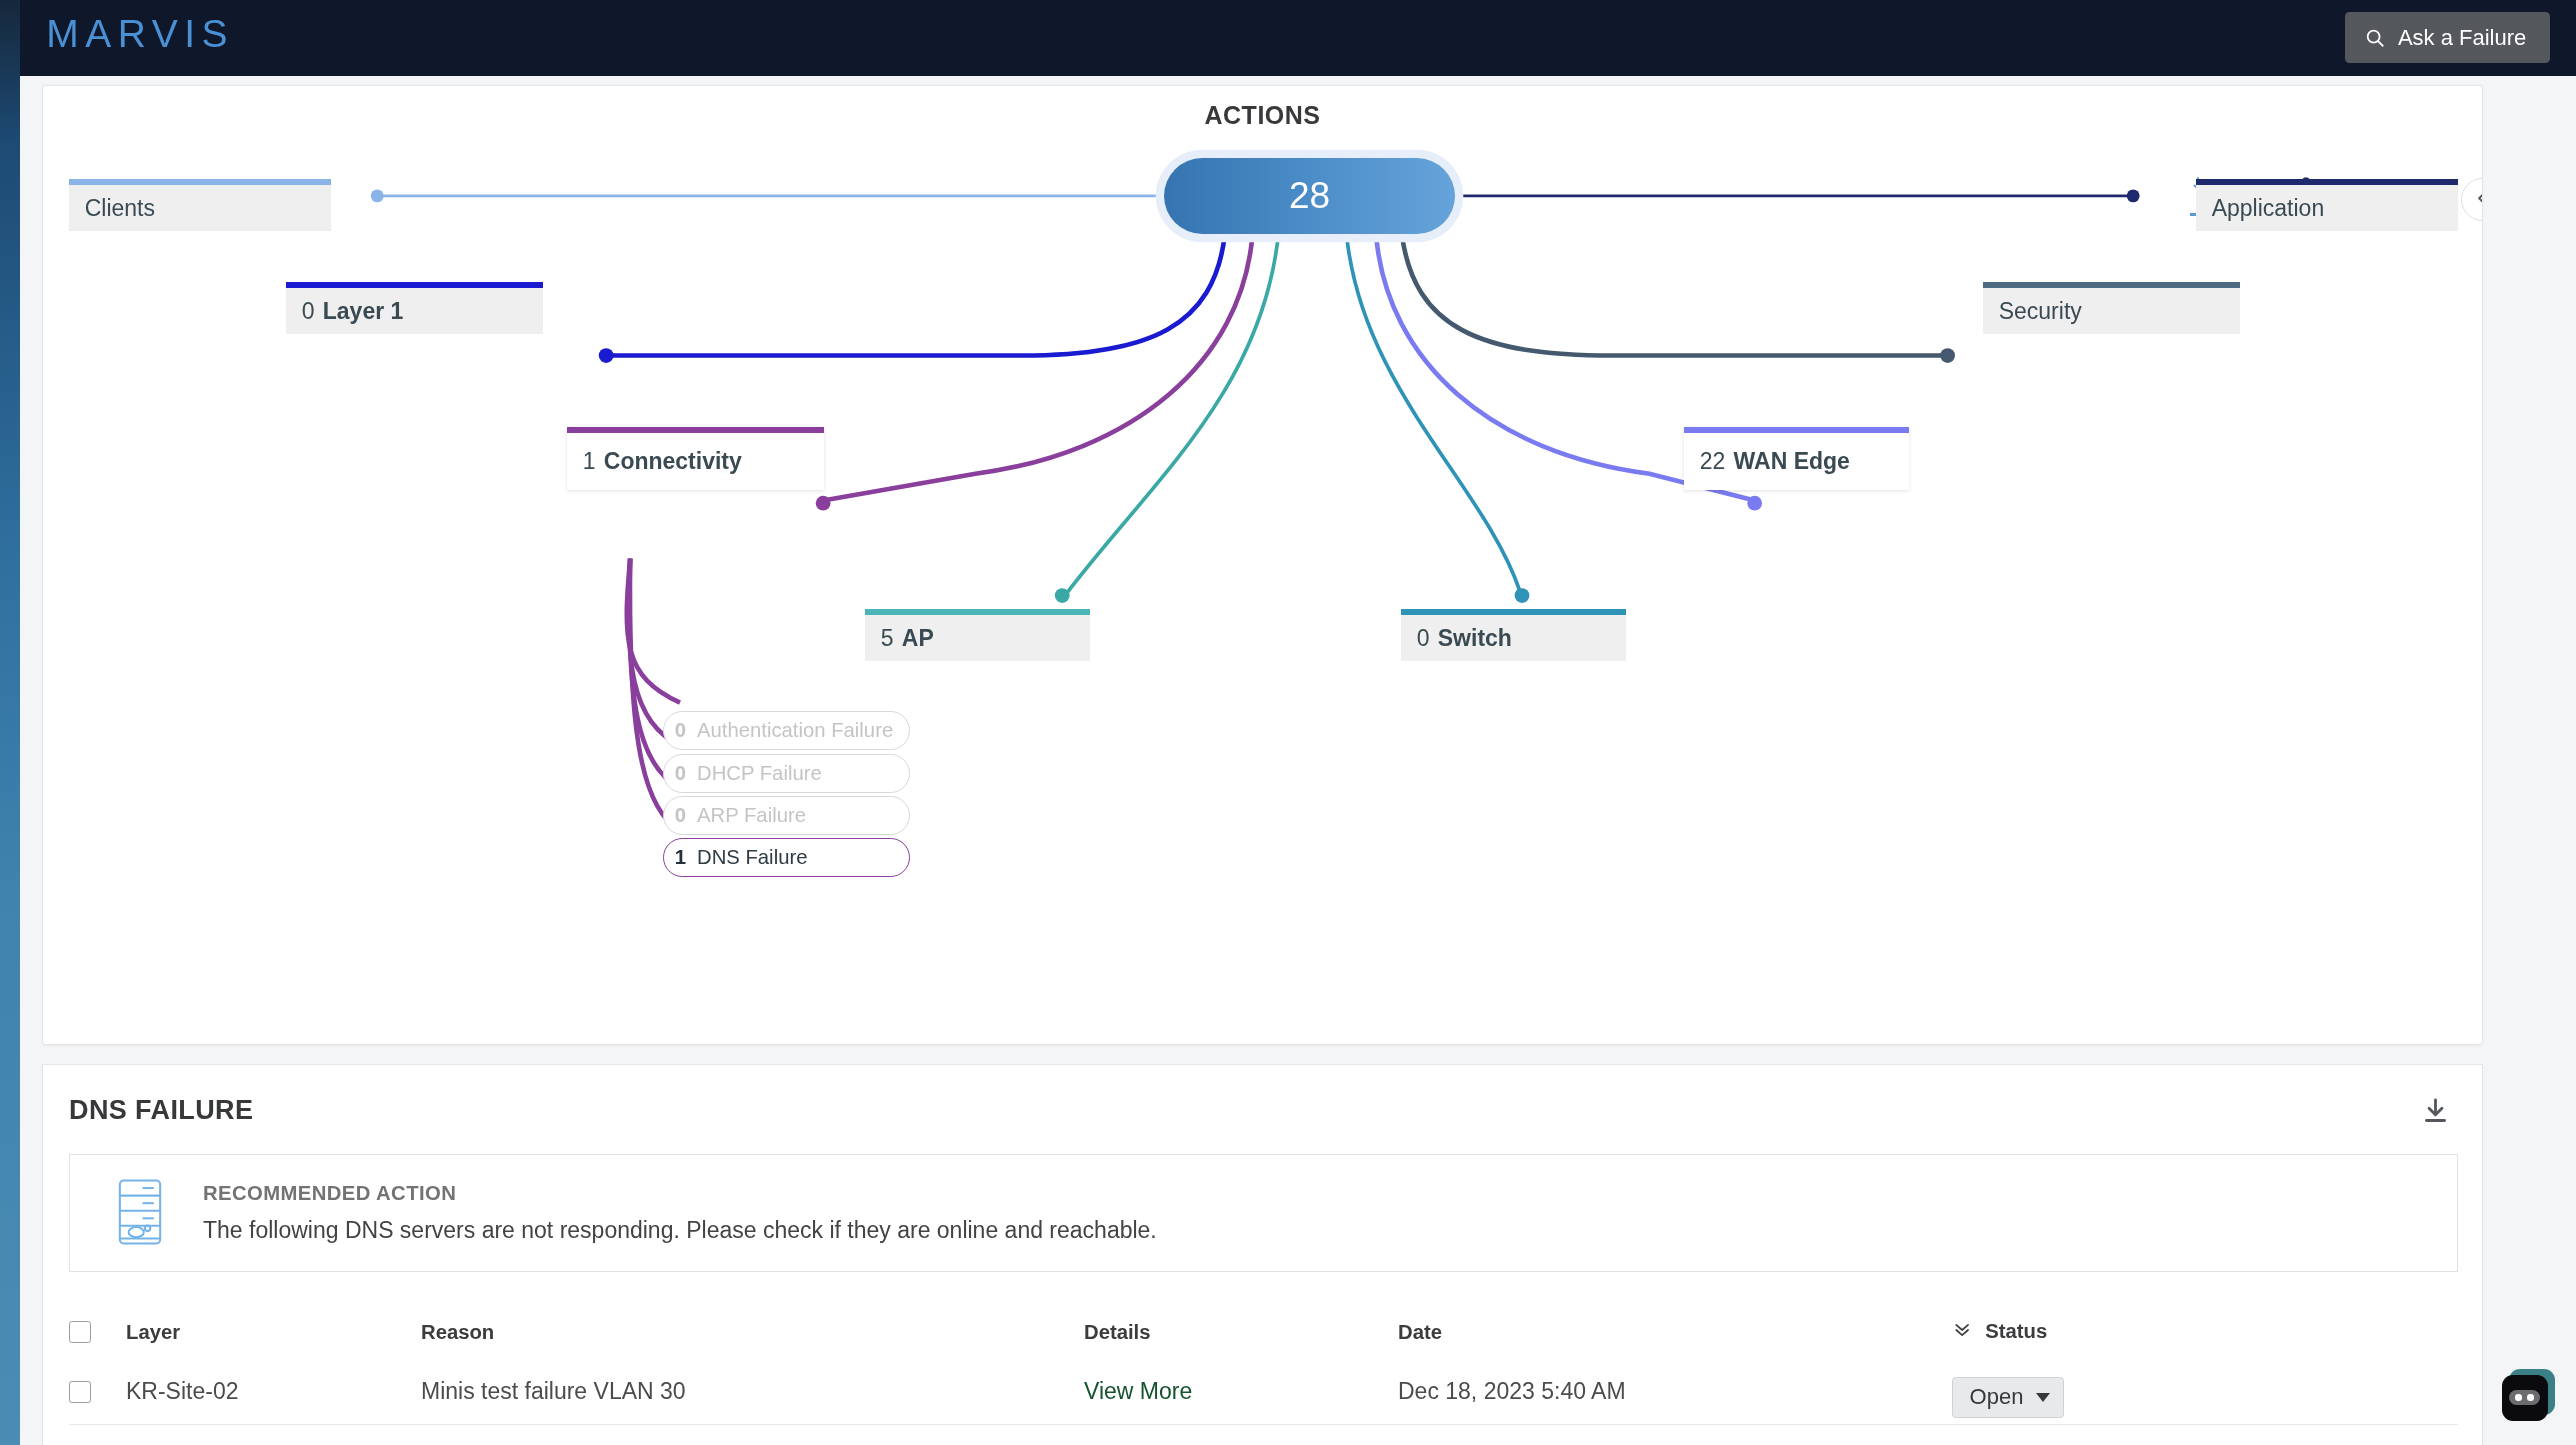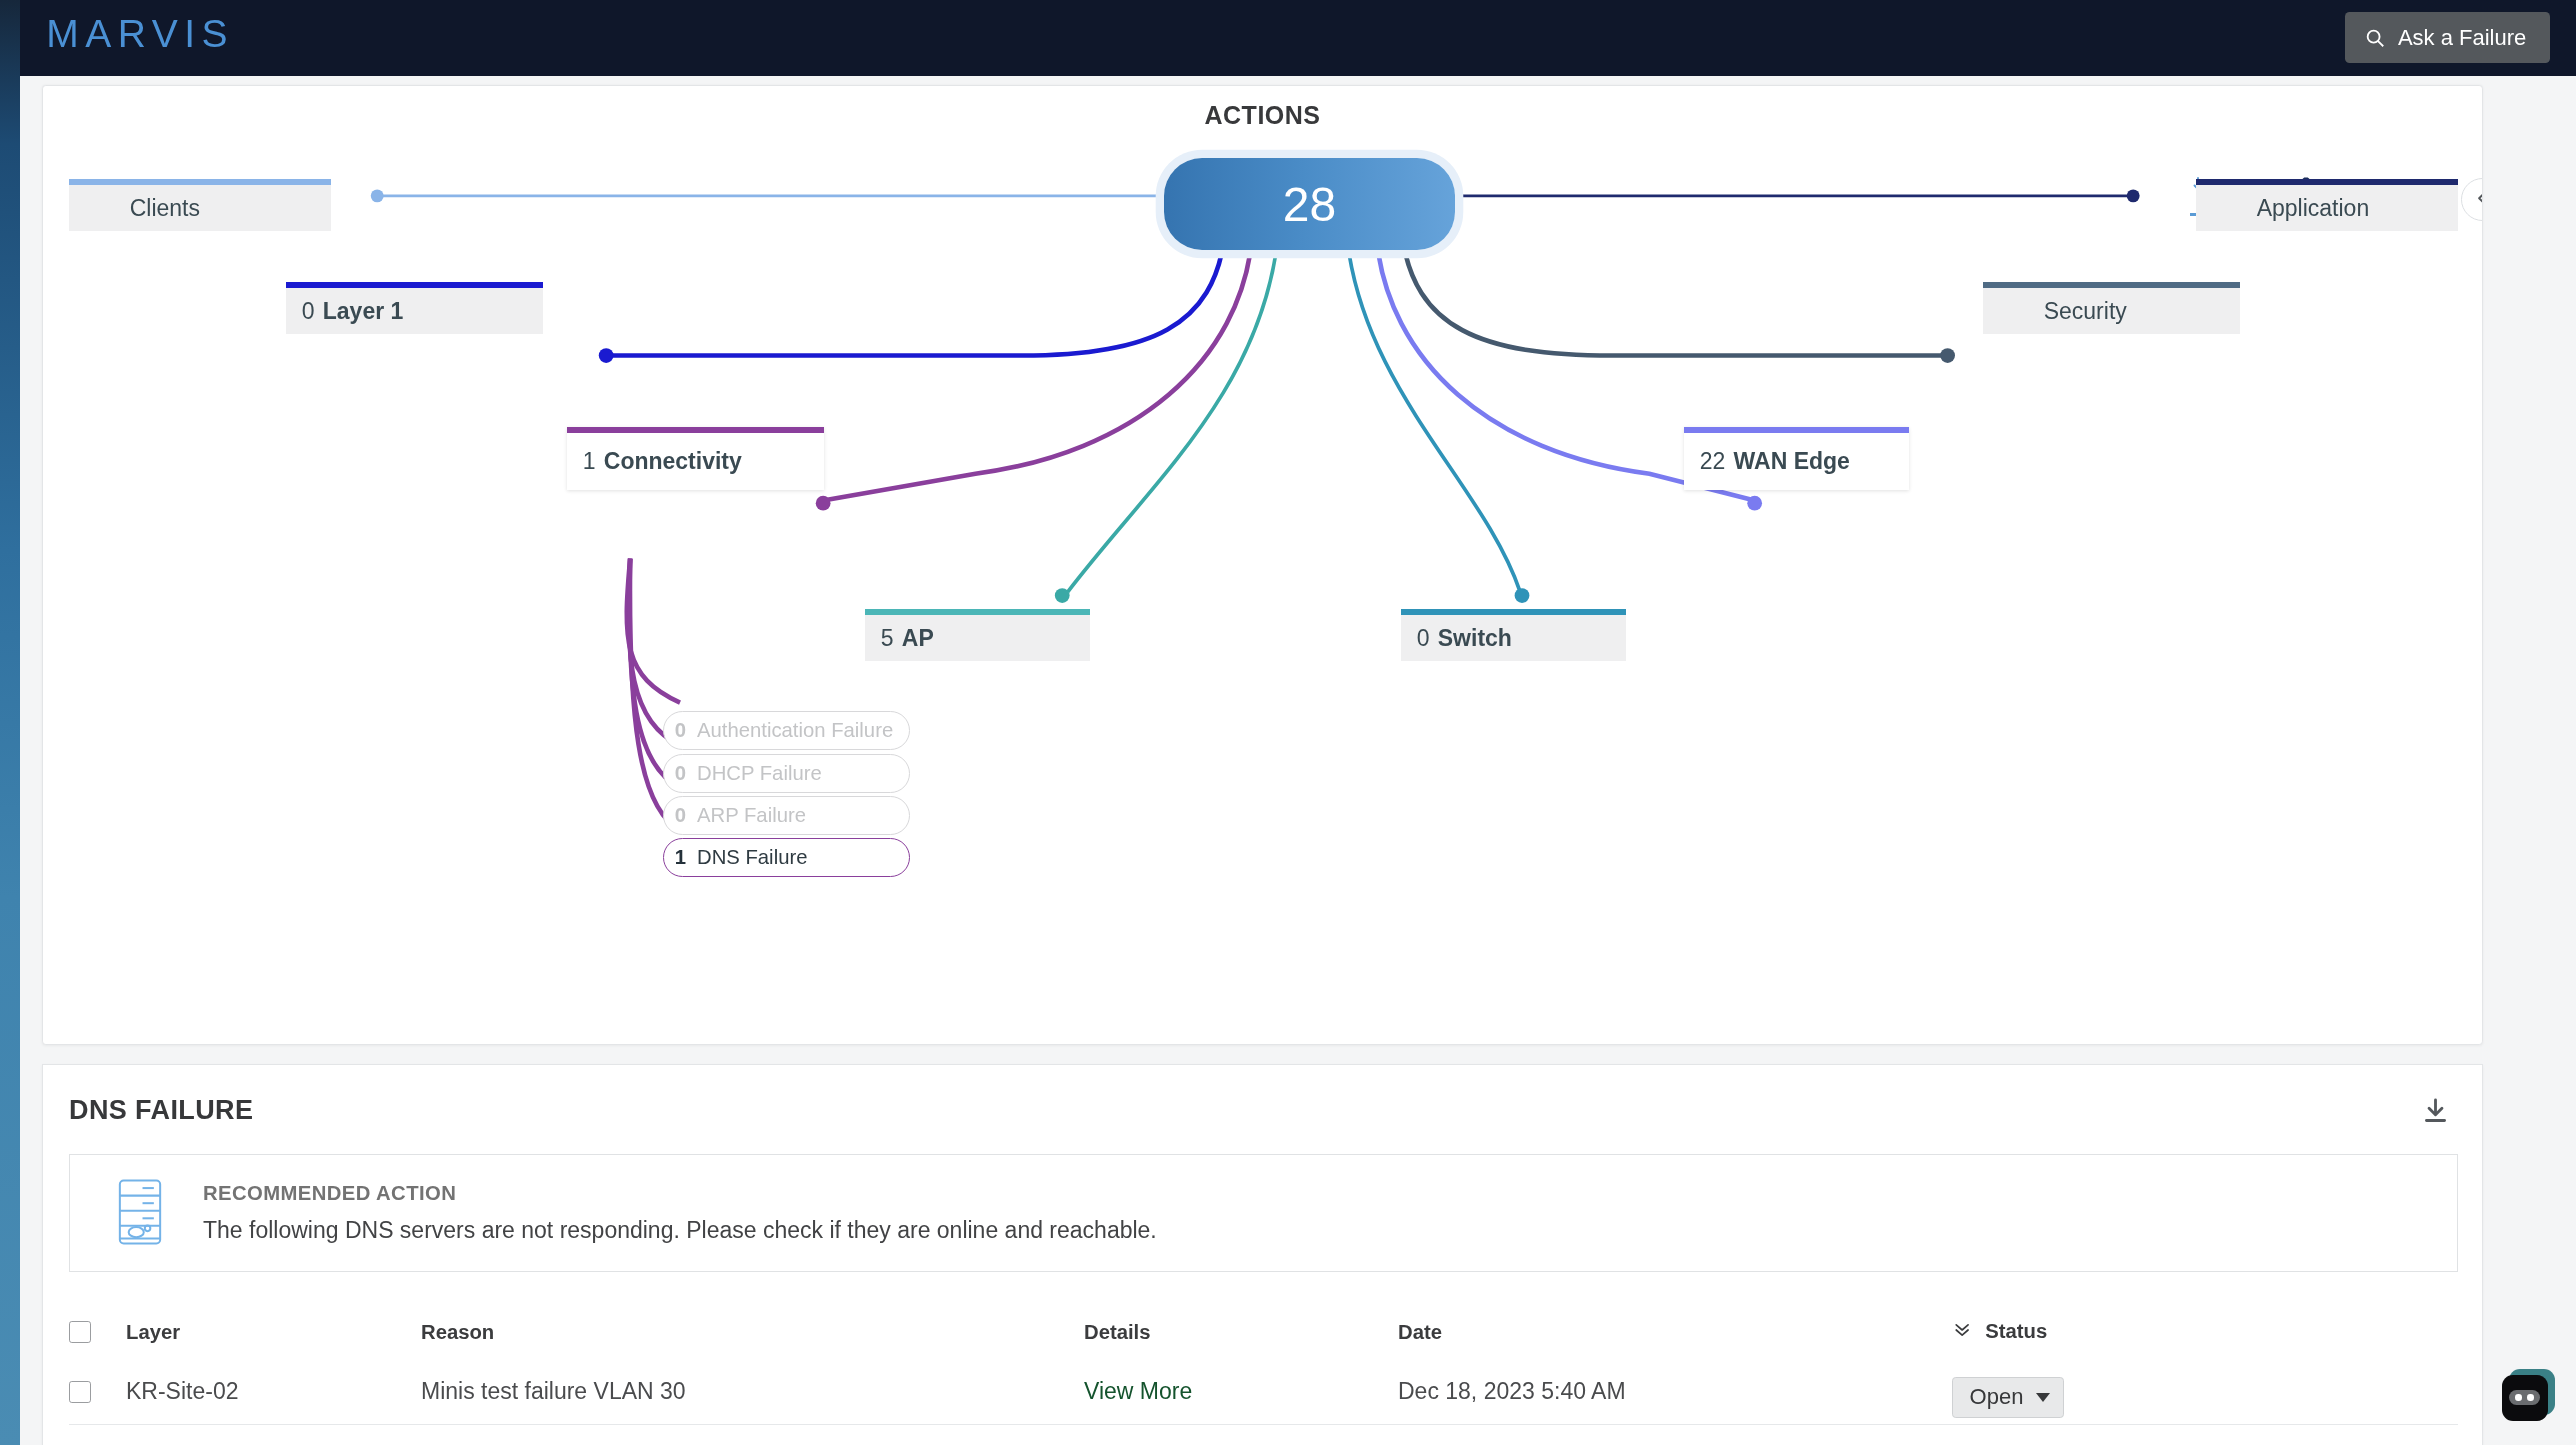--- a/index.html
+++ b/index.html
@@ -52,25 +52,25 @@
     cursor: pointer; z-index: 25;
   }
 
   #actions-title {
     position: absolute; left: 0; right: 0; top: 14.8px;
     text-align: center; font-size: 25px; font-weight: 700;
     letter-spacing: 0.5px; color: #38393b;
   }
   #actions-pill {
     position: absolute; left: 1121px; top: 72px;
-    width: 291px; height: 92px; border-radius: 38px;
+    width: 291px; height: 76px; border-radius: 38px;
     background: linear-gradient(90deg,#3574b0 0%, #4a8cc7 48%, #66a3da 100%);
     box-shadow: 0 0 0 8.3px #e6eff9;
     display: flex; align-items: center; justify-content: center;
-    color: #ffffff; font-size: 48px; font-weight: 400; cursor: pointer; text-align: center;
+    color: #ffffff; font-size: 37px; font-weight: 400; cursor: pointer; text-align: center;
   }
 
   
   #view-tabs {
     position: absolute; right: 103px; top: 89px;
     display: flex; align-items: flex-start; gap: 31px;
   }
   .view-tab {
     display: flex; align-items: center; gap: 9.2px;
     font-size: 23px; padding-bottom: 8.3px; cursor: pointer;
@@ -83,21 +83,21 @@
 
   
   .node {
     position: absolute; cursor: pointer;
     border-top-width: 6.5px; border-top-style: solid;
     display: flex; align-items: center;
     padding-left: 15.7px; font-size: 23px; color: #3a4a52;
   }
   .node .cnt { font-weight: 400; margin-right: 8.3px; color:#3a4a52; }
   .node .lbl { font-weight: 700; }
-  .node.plain .lbl { font-weight: 400; margin-left: 45px; }
+  .node.plain .lbl { font-weight: 400; }
   .node.dim { background: #efeff0; }
   .node.lit { background: #ffffff; box-shadow: 0 0.9px 3.7px rgba(0,0,0,.12); }
 
   
   .subpill {
     position: absolute; height: 39px; border-radius: 19.4px;
     background: #ffffff; display: flex; align-items: center;
     font-size: 20.3px; cursor: pointer;
   }
   .subpill .cnt { width: 33px; text-align: center; font-weight: 700; }

